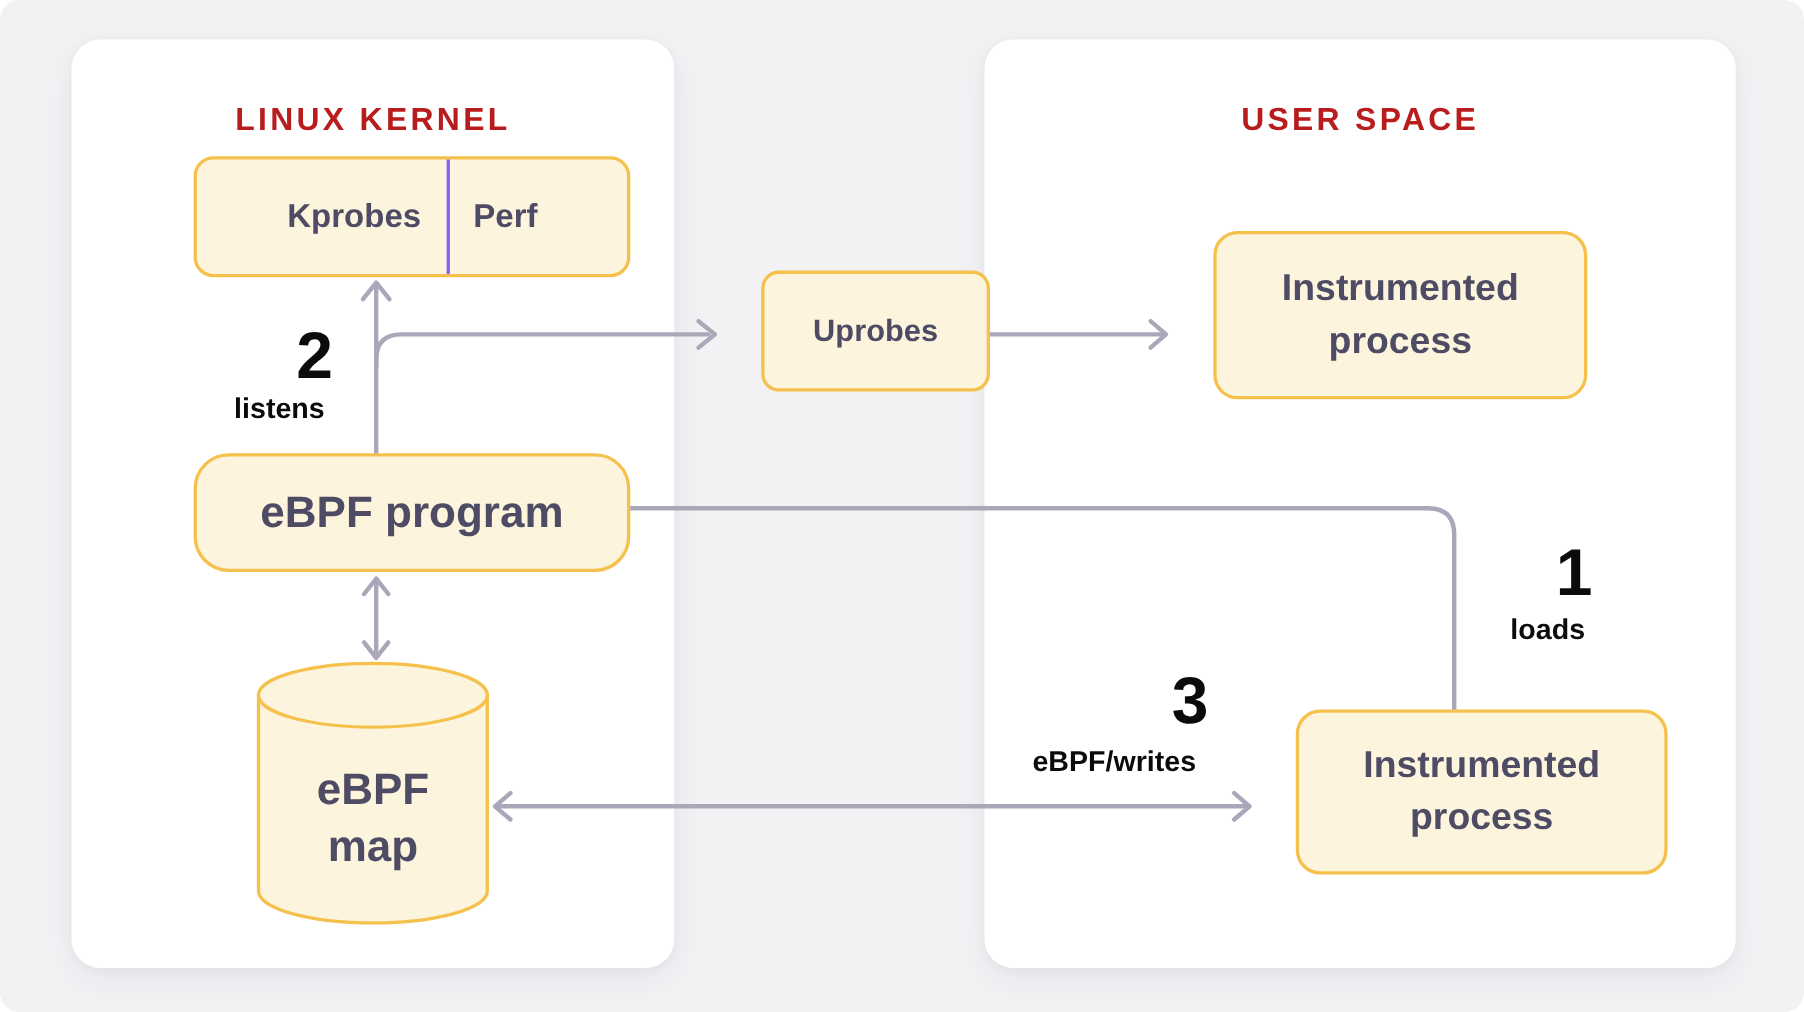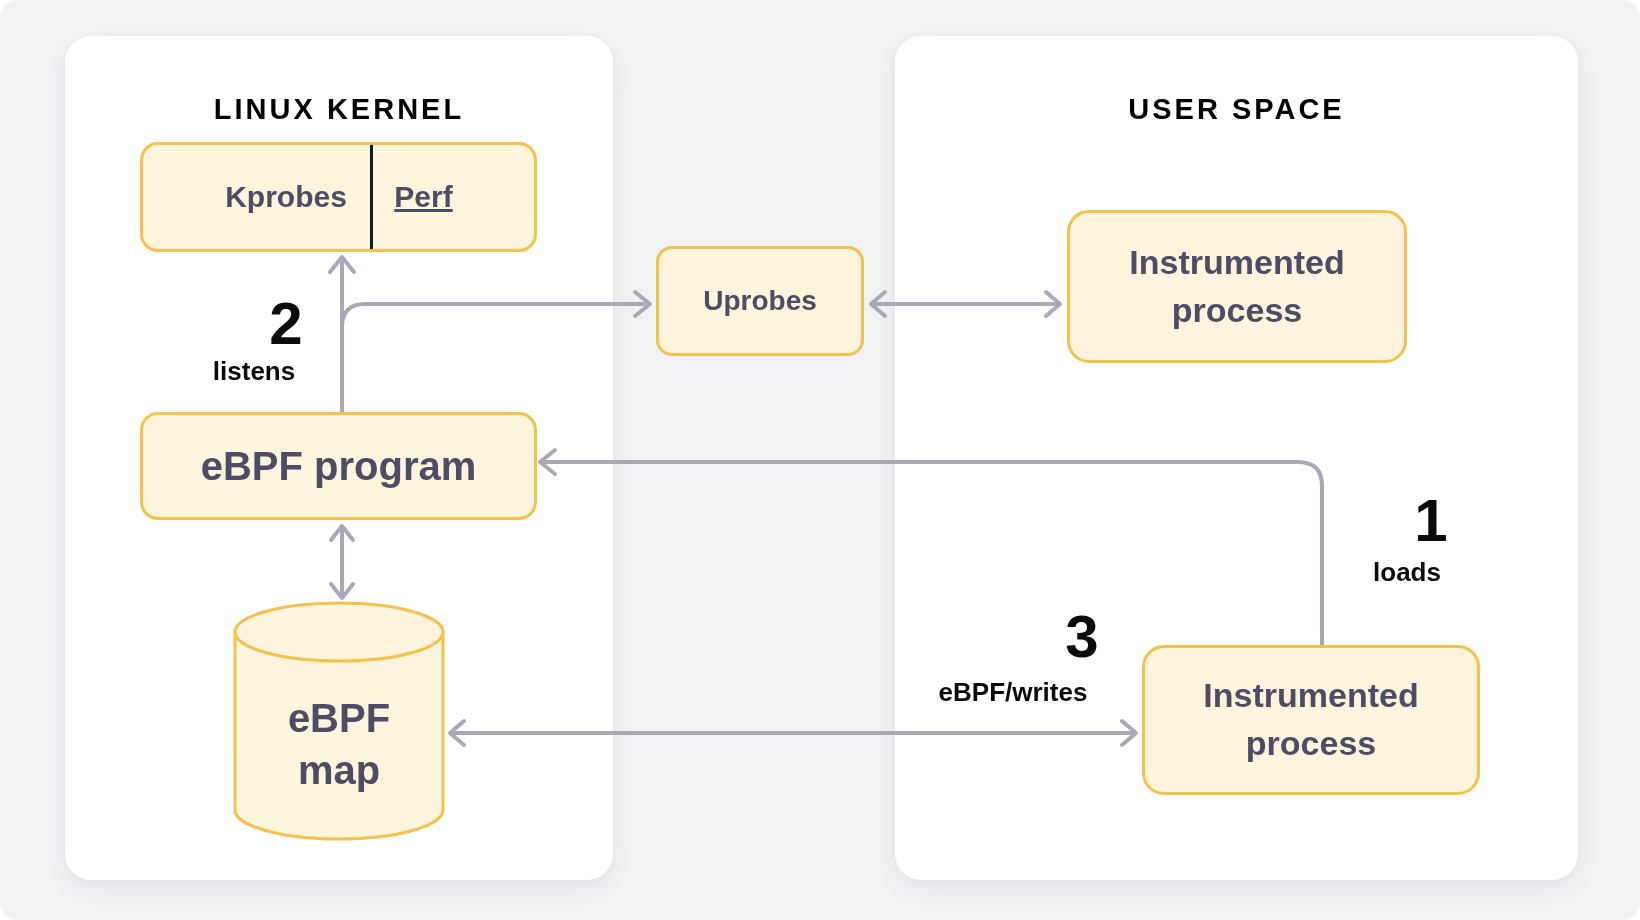--- a/index.html
+++ b/index.html
@@ -29,56 +29,57 @@
   .panel-title {
     position: absolute;
     top: 58px;
     left: 0;
     width: 100%;
     text-align: center;
     font-size: 29px;
     line-height: 30px;
     font-weight: 800;
     letter-spacing: 3px;
-    color: #000000;
+    color: #b91c1c;
   }
   .node {
     position: absolute;
     background: #FDF4DE;
     border: 3px solid #F5C14C;
     box-sizing: border-box;
     display: flex;
     align-items: center;
     justify-content: center;
     color: #4E4C64;
     font-weight: 700;
     text-align: center;
+    margin-left: 36px;
   }
   .probes-row {
     left: 140px; top: 142px; width: 397px; height: 110px;
     border-radius: 18px;
     padding: 0;
     display: flex;
     align-items: stretch;
   }
   .probes-cell {
     display: flex;
     align-items: center;
     justify-content: center;
     font-size: 30px;
     font-weight: 700;
     color: #4E4C64;
   }
-  .probes-cell + .probes-cell { border-left: 3px solid #0f172a; text-decoration: underline; }
+  .probes-cell + .probes-cell { border-left: 3px solid #8b5cf6; }
   .cell-kprobes { width: 167px; }
   .cell-perf    { width: 102px; }
   .cell-etc     { flex: 1; }
   .ebpf-program {
     left: 140px; top: 412px; width: 397px; height: 108px;
-    border-radius: 18px;
+    border-radius: 32px;
     font-size: 40px;
   }
   .uprobes {
     left: 656px; top: 246px; width: 208px; height: 110px;
     border-radius: 16px;
     font-size: 28px;
   }
   .proc-top {
     left: 1067px; top: 210px; width: 340px; height: 153px;
     border-radius: 22px;

